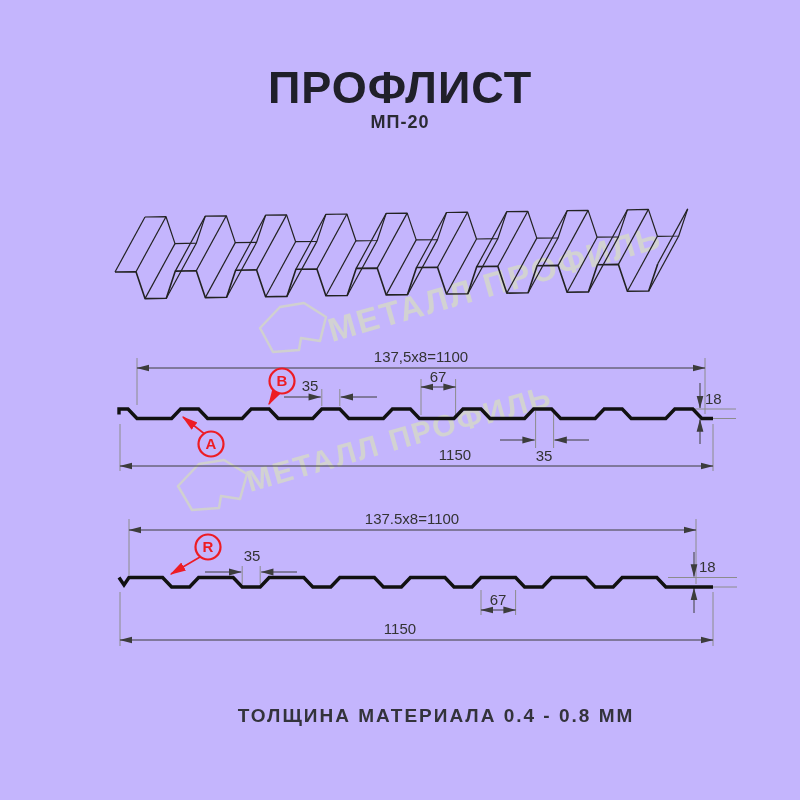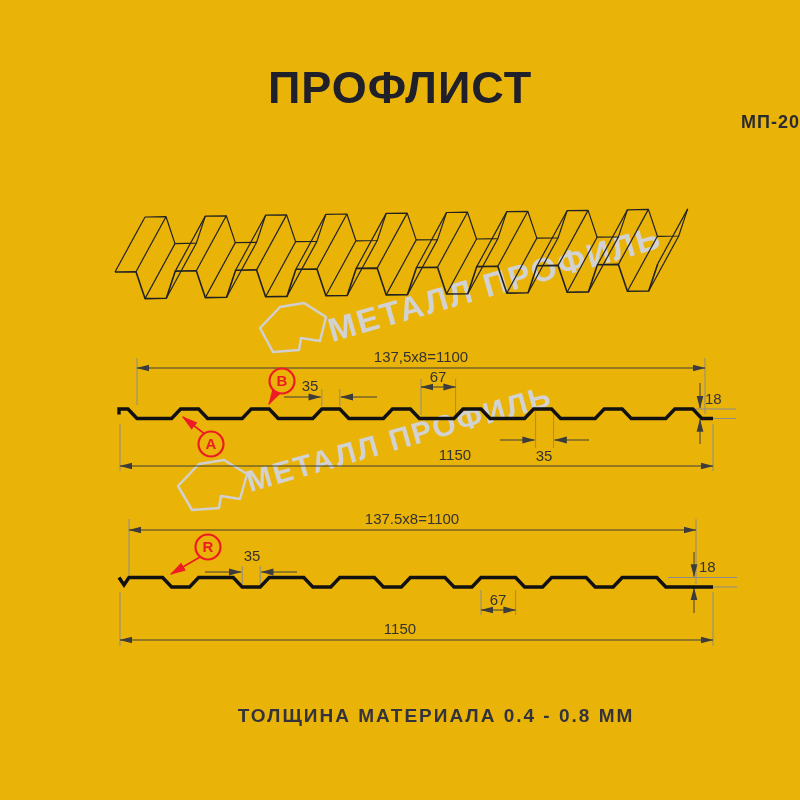--- a/index.html
+++ b/index.html
@@ -1,20 +1,20 @@
 <!DOCTYPE html>
 <html><head>
 <meta charset="utf-8">
 <style>
   html,body{margin:0;padding:0;background:#ffffff;}
-  .page{position:relative;width:800px;height:800px;background:#eab308;overflow:hidden;
+  .page{position:relative;width:800px;height:800px;background:#c4b5fd;overflow:hidden;
         font-family:"Liberation Sans",sans-serif;}
   .title{position:absolute;top:62px;left:0;width:800px;text-align:center;
          font-size:45px;font-weight:bold;letter-spacing:1px;color:#20202a;}
-  .subtitle{position:absolute;top:112px;left:0;width:800px;text-align:right;
+  .subtitle{position:absolute;top:112px;left:0;width:800px;text-align:center;
             font-size:18px;font-weight:bold;letter-spacing:1px;color:#2a2a33;}
   .footnote{position:absolute;top:705px;left:0;width:800px;text-align:center;
             font-size:19px;font-weight:bold;letter-spacing:2px;color:#33333b;margin-left:36px;}
   svg.drawing{position:absolute;top:0;left:0;}
   .dimtext{font-family:"Liberation Sans",sans-serif;font-size:15px;fill:#333;}
   .lbltext{font-family:"Liberation Sans",sans-serif;font-size:15px;font-weight:bold;fill:#ed1c24;}
   .wmtext{font-family:"Liberation Sans",sans-serif;font-weight:bold;fill:#d2d2d2;letter-spacing:2px;}
 </style>
 </head>
 <body>

